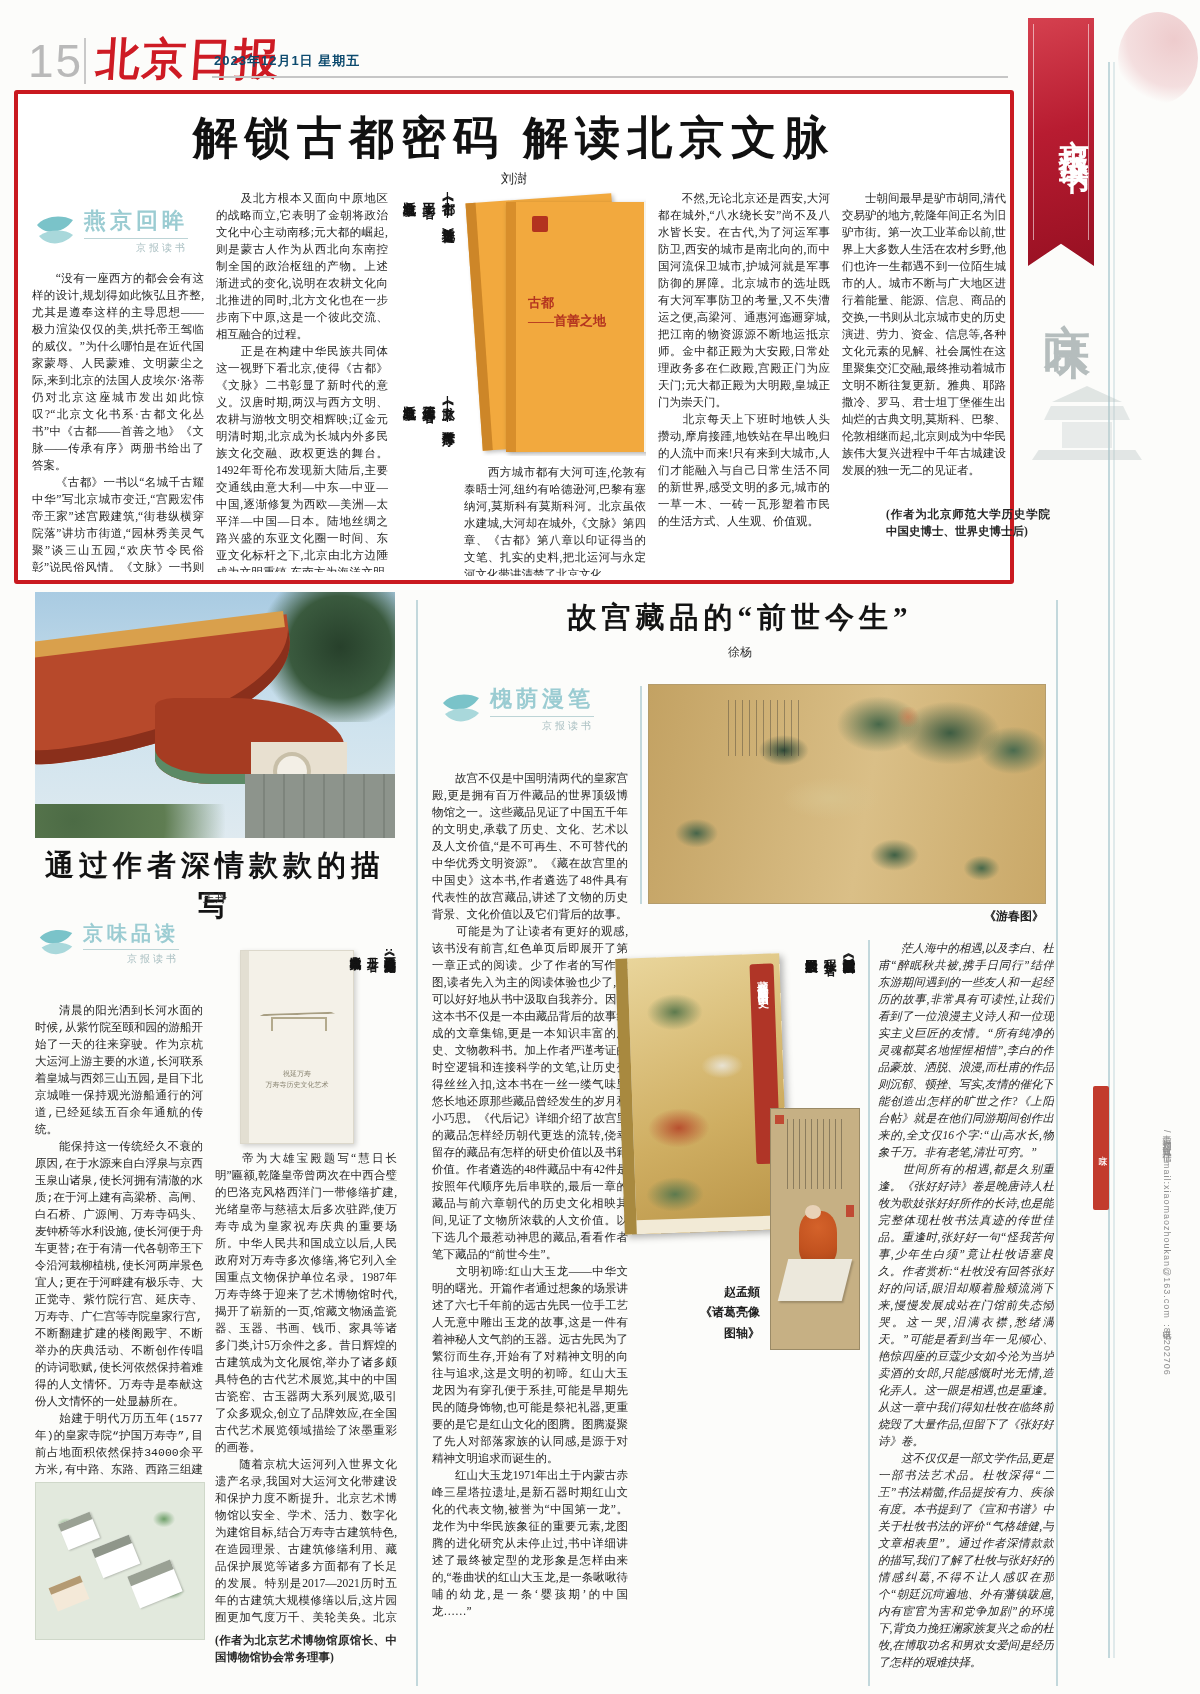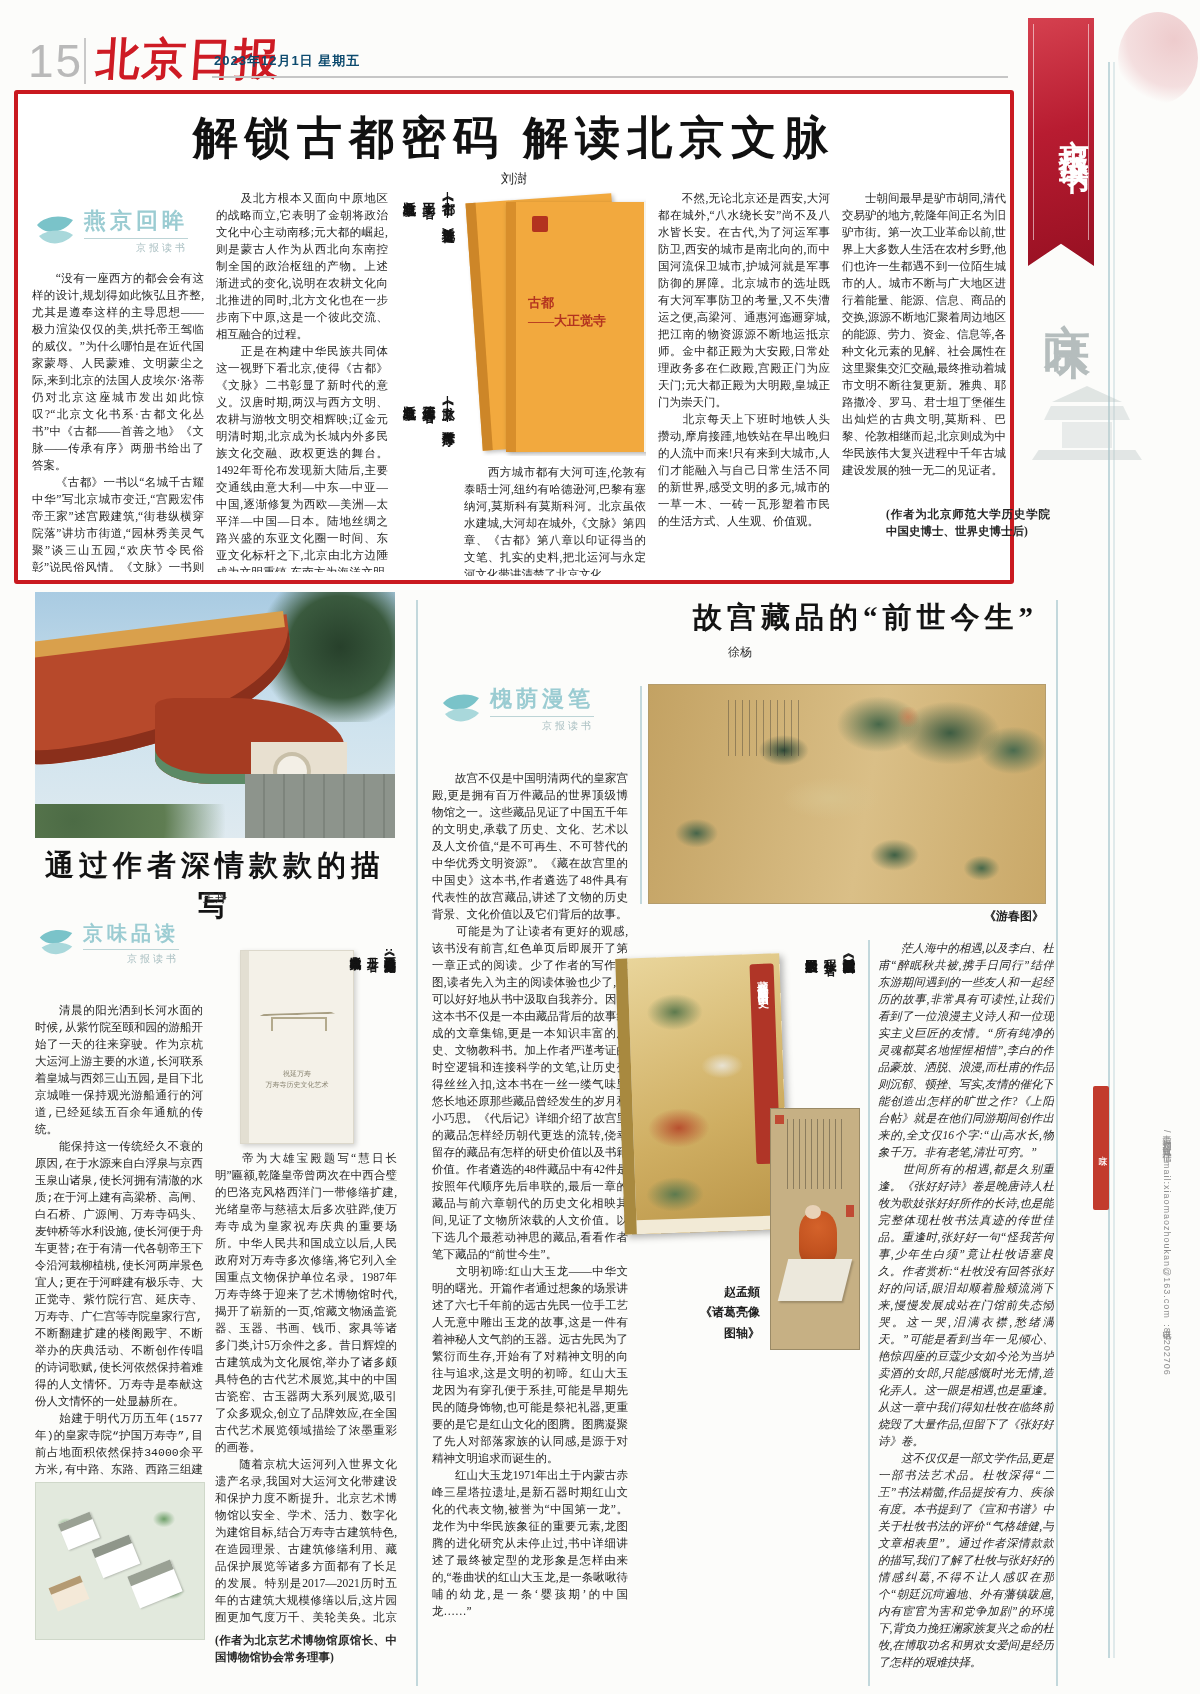--- a/index.html
+++ b/index.html
@@ -105,30 +105,30 @@
 北京出版社</div>
       <div class="abs vcap" style="left:0;top:206px;height:180px;width:56px;">《文脉——传承有序》
 王建伟 等著
 北京出版社</div>
 
       <div class="abs art" style="left:62px;top:0;width:182px;height:266px;">
         <div class="abs bookgold" style="left:10px;top:8px;width:136px;height:248px;transform:rotate(-4deg);border-left:10px solid #cd8628;box-shadow:2px 2px 4px rgba(0,0,0,.25);"></div>
         <div class="abs bookgold" style="left:42px;top:12px;width:134px;height:250px;border-left:10px solid #d88e2b;box-shadow:2px 2px 5px rgba(0,0,0,.3);">
           <div class="abs" style="left:16px;top:14px;width:16px;height:16px;background:#b3331f;border-radius:2px;"></div>
           <div class="abs" style="left:12px;top:92px;writing-mode:horizontal-tb;font-weight:700;font-size:13px;color:#b3331f;white-space:pre-line;line-height:1.4;">古都
-——大正觉寺</div>
+——首善之地</div>
           <div class="abs" style="right:0;top:0;width:6px;height:100%;background:#f8f4ea;"></div>
         </div>
       </div>
       <div class="abs coltext" style="left:62px;top:274px;width:182px;height:112px;">　　西方城市都有大河可连,伦敦有泰晤士河,纽约有哈德逊河,巴黎有塞纳河,莫斯科有莫斯科河。北京虽依水建城,大河却在城外,《文脉》第四章、《古都》第八章以印证得当的文笔、扎实的史料,把北运河与永定河文化带讲清楚了北京文化。</div>
     </div>
 
     <div class="abs coltext" style="left:640px;top:96px;width:172px;height:382px;">　　不然,无论北京还是西安,大河都在城外,“八水绕长安”尚不及八水皆长安。在古代,为了河运军事防卫,西安的城市是南北向的,而中国河流保卫城市,护城河就是军事防御的屏障。北京城市的选址既有大河军事防卫的考量,又不失漕运之便,高梁河、通惠河迤逦穿城,把江南的物资源源不断地运抵京师。金中都正殿为大安殿,日常处理政务多在仁政殿,宫殿正门为应天门;元大都正殿为大明殿,皇城正门为崇天门。
 　　北京每天上下班时地铁人头攒动,摩肩接踵,地铁站在早出晚归的人流中而来!只有来到大城市,人们才能融入与自己日常生活不同的新世界,感受文明的多元,城市的一草一木、一砖一瓦形塑着市民的生活方式、人生观、价值观。</div>
-    <div class="abs coltext" style="left:824px;top:96px;width:164px;height:312px;">　　士朝间最早是驴市胡同,清代交易驴的地方,乾隆年间正名为旧驴市街。第一次工业革命以前,世界上大多数人生活在农村乡野,他们也许一生都遇不到一位陌生城市的人。城市不断与广大地区进行着能量、能源、信息、商品的交换,源源不断地汇聚着周边地区的能源、劳力、资金、信息等,各种文化元素的见解、社会属性在这里聚集交汇交融,最终推动着城市文明不断往复更新。雅典、耶路撒冷、罗马、君士坦丁堡催生出灿烂的古典文明,莫斯科、巴黎、伦敦相继而起,北京则成为中华民族伟大复兴进程中千年古城建设发展的独一无二的见证者。</div>
+    <div class="abs coltext" style="left:824px;top:96px;width:164px;height:312px;">　　士朝间最早是驴市胡同,清代交易驴的地方,乾隆年间正名为旧驴市街。第一次工业革命以前,世界上大多数人生活在农村乡野,他们也许一生都遇不到一位陌生城市的人。城市不断与广大地区进行着能量、能源、信息、商品的交换,一书则从北京城市史的历史演进、劳力、资金、信息等,各种文化元素的见解、社会属性在这里聚集交汇交融,最终推动着城市文明不断往复更新。雅典、耶路撒冷、罗马、君士坦丁堡催生出灿烂的古典文明,莫斯科、巴黎、伦敦相继而起,北京则成为中华民族伟大复兴进程中千年古城建设发展的独一无二的见证者。</div>
     <div class="abs coltext credit" style="left:868px;top:412px;width:164px;height:66px;">(作者为北京师范大学历史学院中国史博士、世界史博士后)</div>
   </div>
 
   <div class="abs art photo" style="left:35px;top:592px;width:360px;height:246px;">
     <div class="abs" style="right:-30px;top:-20px;width:170px;height:150px;background:radial-gradient(circle,#27402b 0%,#3a5a3e 45%,rgba(58,90,62,0) 72%);"></div>
     <div class="abs" style="left:-40px;top:40px;width:300px;height:120px;background:#b7492b;border-radius:0 0 80% 18%;transform:rotate(-7deg);box-shadow:inset 0 -14px 0 #8a2f1b;"></div>
     <div class="abs" style="left:-30px;top:36px;width:280px;height:16px;background:#d9a04c;transform:rotate(-7deg);"></div>
     <div class="abs" style="left:120px;top:106px;width:190px;height:86px;background:#a63c22;border-radius:10% 60% 0 30%;box-shadow:inset 0 -10px 0 #5c8a66;"></div>
     <div class="abs" style="left:216px;top:150px;width:96px;height:96px;background:#e8e0d0;"></div>
     <div class="abs" style="left:238px;top:160px;width:30px;height:30px;border-radius:50%;background:#f3efe6;border:4px solid #c8bfa8;"></div>
@@ -179,21 +179,21 @@
 
   <div class="abs coltext" style="left:215px;top:1150px;width:182px;height:478px;">　　帝为大雄宝殿题写“慧日长明”匾额,乾隆皇帝曾两次在中西合璧的巴洛克风格西洋门一带修缮扩建,光绪皇帝与慈禧太后多次驻跸,使万寿寺成为皇家祝寿庆典的重要场所。中华人民共和国成立以后,人民政府对万寿寺多次修缮,将它列入全国重点文物保护单位名录。1987年万寿寺终于迎来了艺术博物馆时代,揭开了崭新的一页,馆藏文物涵盖瓷器、玉器、书画、钱币、家具等诸多门类,计5万余件之多。昔日辉煌的古建筑成为文化展馆,举办了诸多颇具特色的古代艺术展览,其中的中国古瓷窑、古玉器两大系列展览,吸引了众多观众,创立了品牌效应,在全国古代艺术展览领域描绘了浓墨重彩的画卷。
 　　随着京杭大运河列入世界文化遗产名录,我国对大运河文化带建设和保护力度不断提升。北京艺术博物馆以安全、学术、活力、数字化为建馆目标,结合万寿寺古建筑特色,在造园理景、古建筑修缮利用、藏品保护展览等诸多方面都有了长足的发展。特别是2017—2021历时五年的古建筑大规模修缮以后,这片园囿更加气度万千、美轮美奂。北京艺术博物馆结合藏品特色对万寿寺三路区域内的展厅分布再次进行了梳理与规划,策划推出了万寿寺历史沿革展、《吉物咏寿展》、《云落佳木》明清家具展等。</div>
   <div class="abs coltext credit" style="left:215px;top:1632px;width:182px;height:52px;">(作者为北京艺术博物馆原馆长、中国博物馆协会常务理事)</div>
 
   <div class="abs vrule" style="left:416px;top:600px;height:1086px;"></div>
   <div class="abs vrule" style="left:640px;top:686px;height:218px;"></div>
   <div class="abs vrule" style="left:868px;top:940px;height:746px;"></div>
   <div class="abs vrule" style="left:1056px;top:600px;height:1086px;"></div>
 
-  <div class="abs h2title" style="left:418px;top:598px;width:620px;text-align:right;">故宫藏品的“前世今生”</div>
+  <div class="abs h2title" style="left:430px;top:598px;width:620px;">故宫藏品的“前世今生”</div>
   <div class="abs h2byline" style="left:430px;top:644px;width:620px;">徐杨</div>
 
   <div class="abs badge" style="left:438px;top:684px;width:190px;">
     <svg width="46" height="40" viewBox="0 0 40 40">
       <path d="M2 14 C10 5 26 3 38 9 C30 21 12 26 2 14Z" fill="#7ac3c9"></path>
       <path d="M4 25 C14 18 30 18 38 24 C28 35 12 35 4 25Z" fill="#a9d8db"></path>
     </svg>
     <div>
       <div class="badge-title">槐荫漫笔</div>
       <div class="badge-sub">京报读书</div>

